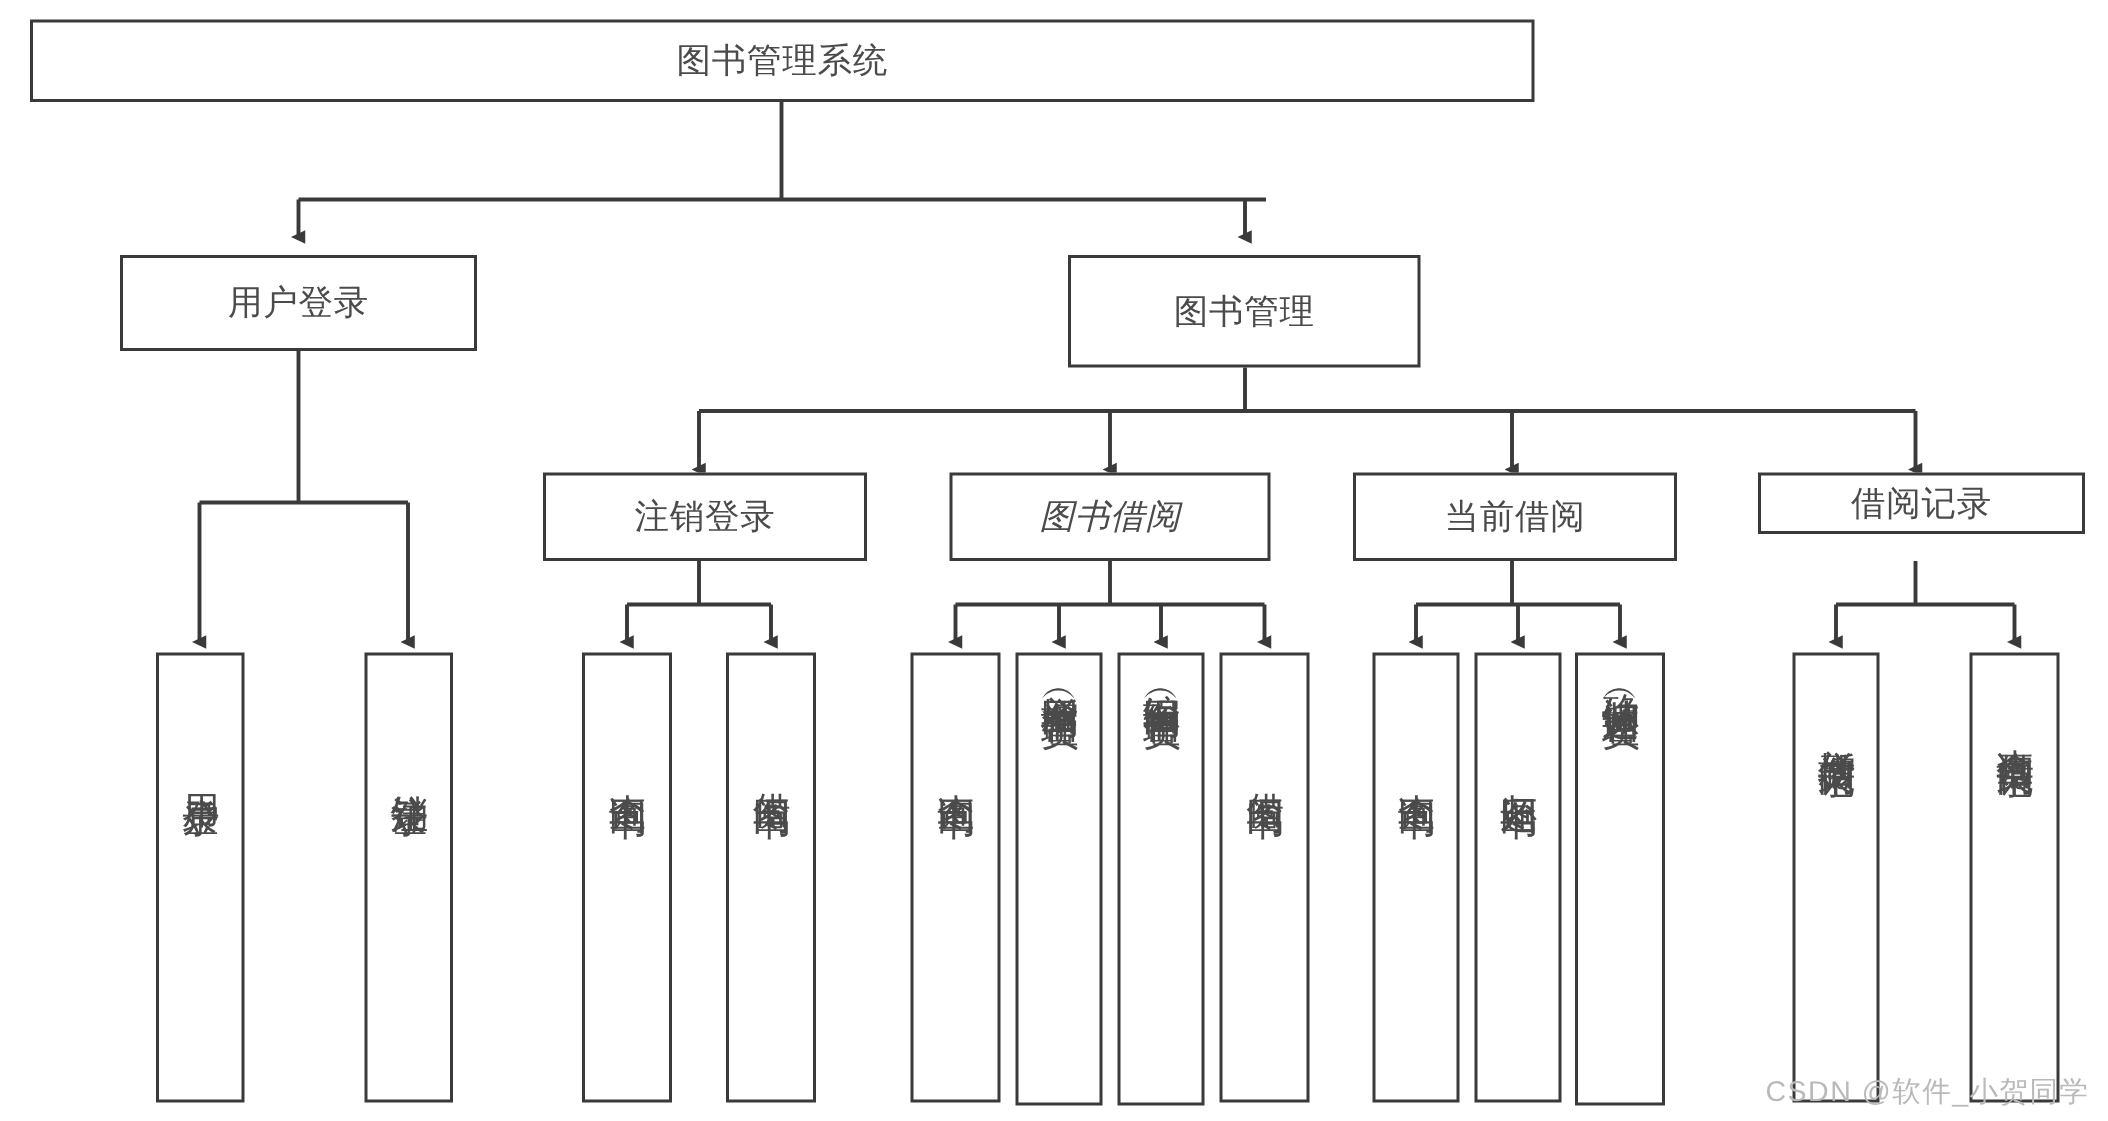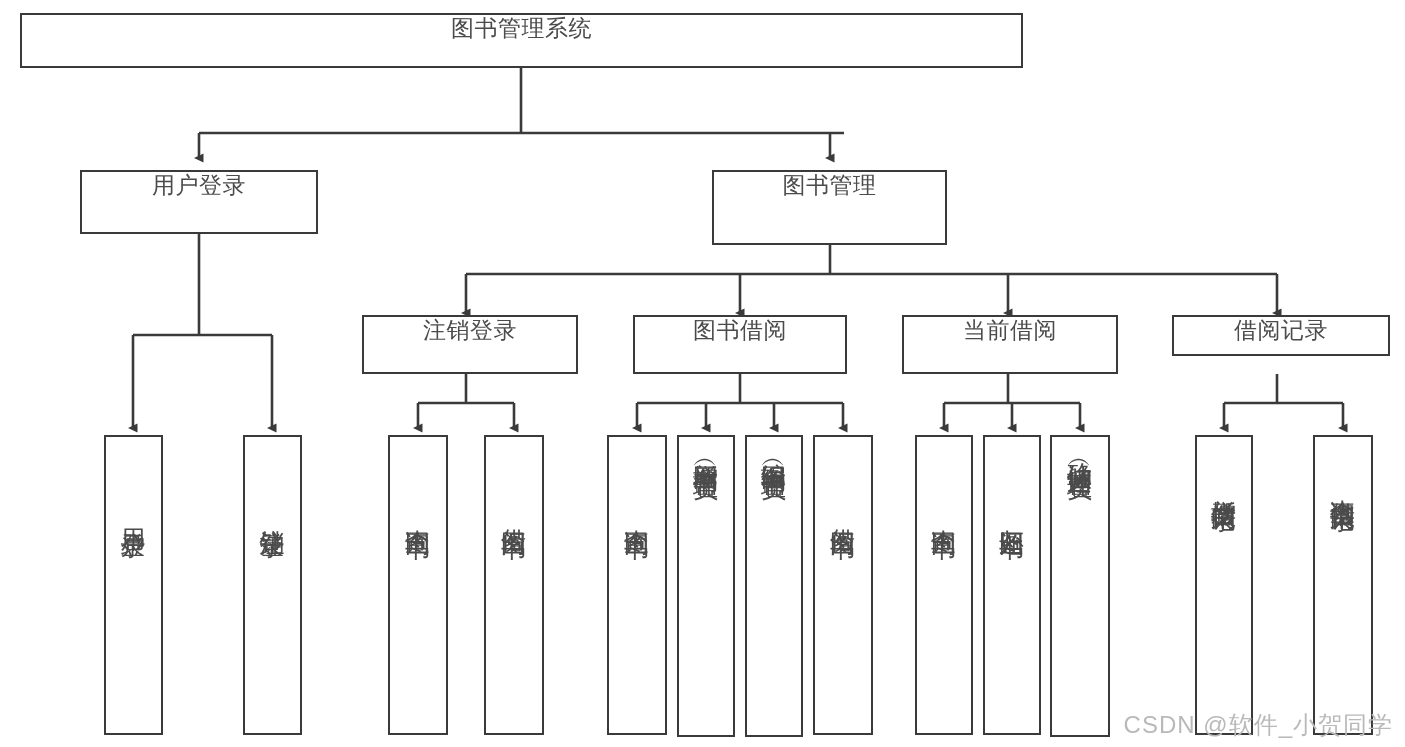--- a/index.html
+++ b/index.html
@@ -25,20 +25,21 @@
     width: 1405px;
     height: 747px;
     pointer-events: none;
   }
   .node {
     position: absolute;
     box-sizing: border-box;
     background: #ffffff;
     border: 2px solid #3a3a3a;
     display: flex;
+    align-items: center;
     justify-content: center;
     color: #4a4a4a;
     z-index: 2;
   }
   .node .node-label {
     display: block;
     text-align: center;
     line-height: 1.18;
     color: #4b4b4b;
     letter-spacing: 0.5px;
@@ -57,21 +58,21 @@
     text-orientation: upright;
     font-size: 25px;
     line-height: 1.04;
     letter-spacing: 2px;
     white-space: nowrap;
   }
   #watermark {
     position: absolute;
     right: 12px;
     bottom: 6px;
-    font-size: 24px;
+    font-size: 19px;
     color: #b9b9b9;
     letter-spacing: 1px;
     z-index: 5;
     white-space: nowrap;
   }
 </style>
 </head>
 <body>
 
 <div id="diagram-root">
@@ -133,21 +134,21 @@
   <div class="node horizontal" style="left:80px; top:170px; width:238px; height:64px;">
     <span class="node-label">用户登录</span>
   </div>
   <div class="node horizontal" style="left:712px; top:170px; width:235px; height:75px;">
     <span class="node-label">图书管理</span>
   </div>
 
   <div class="node horizontal" style="left:362px; top:315px; width:216px; height:59px;">
     <span class="node-label">注销登录</span>
   </div>
-  <div class="node horizontal" style="left:633px; top:315px; width:214px; height:59px;">
+  <div class="node horizontal" style="left:633px; top:315px; width:214px; height:59px;font-style:italic;">
     <span class="node-label">图书借阅</span>
   </div>
   <div class="node horizontal" style="left:902px; top:315px; width:216px; height:59px;">
     <span class="node-label">当前借阅</span>
   </div>
   <div class="node horizontal" style="left:1172px; top:315px; width:218px; height:41px;">
     <span class="node-label">借阅记录</span>
   </div>
 
   <div class="node vertical" style="left:104px; top:435px; width:59px; height:300px; padding-top:72px;">

